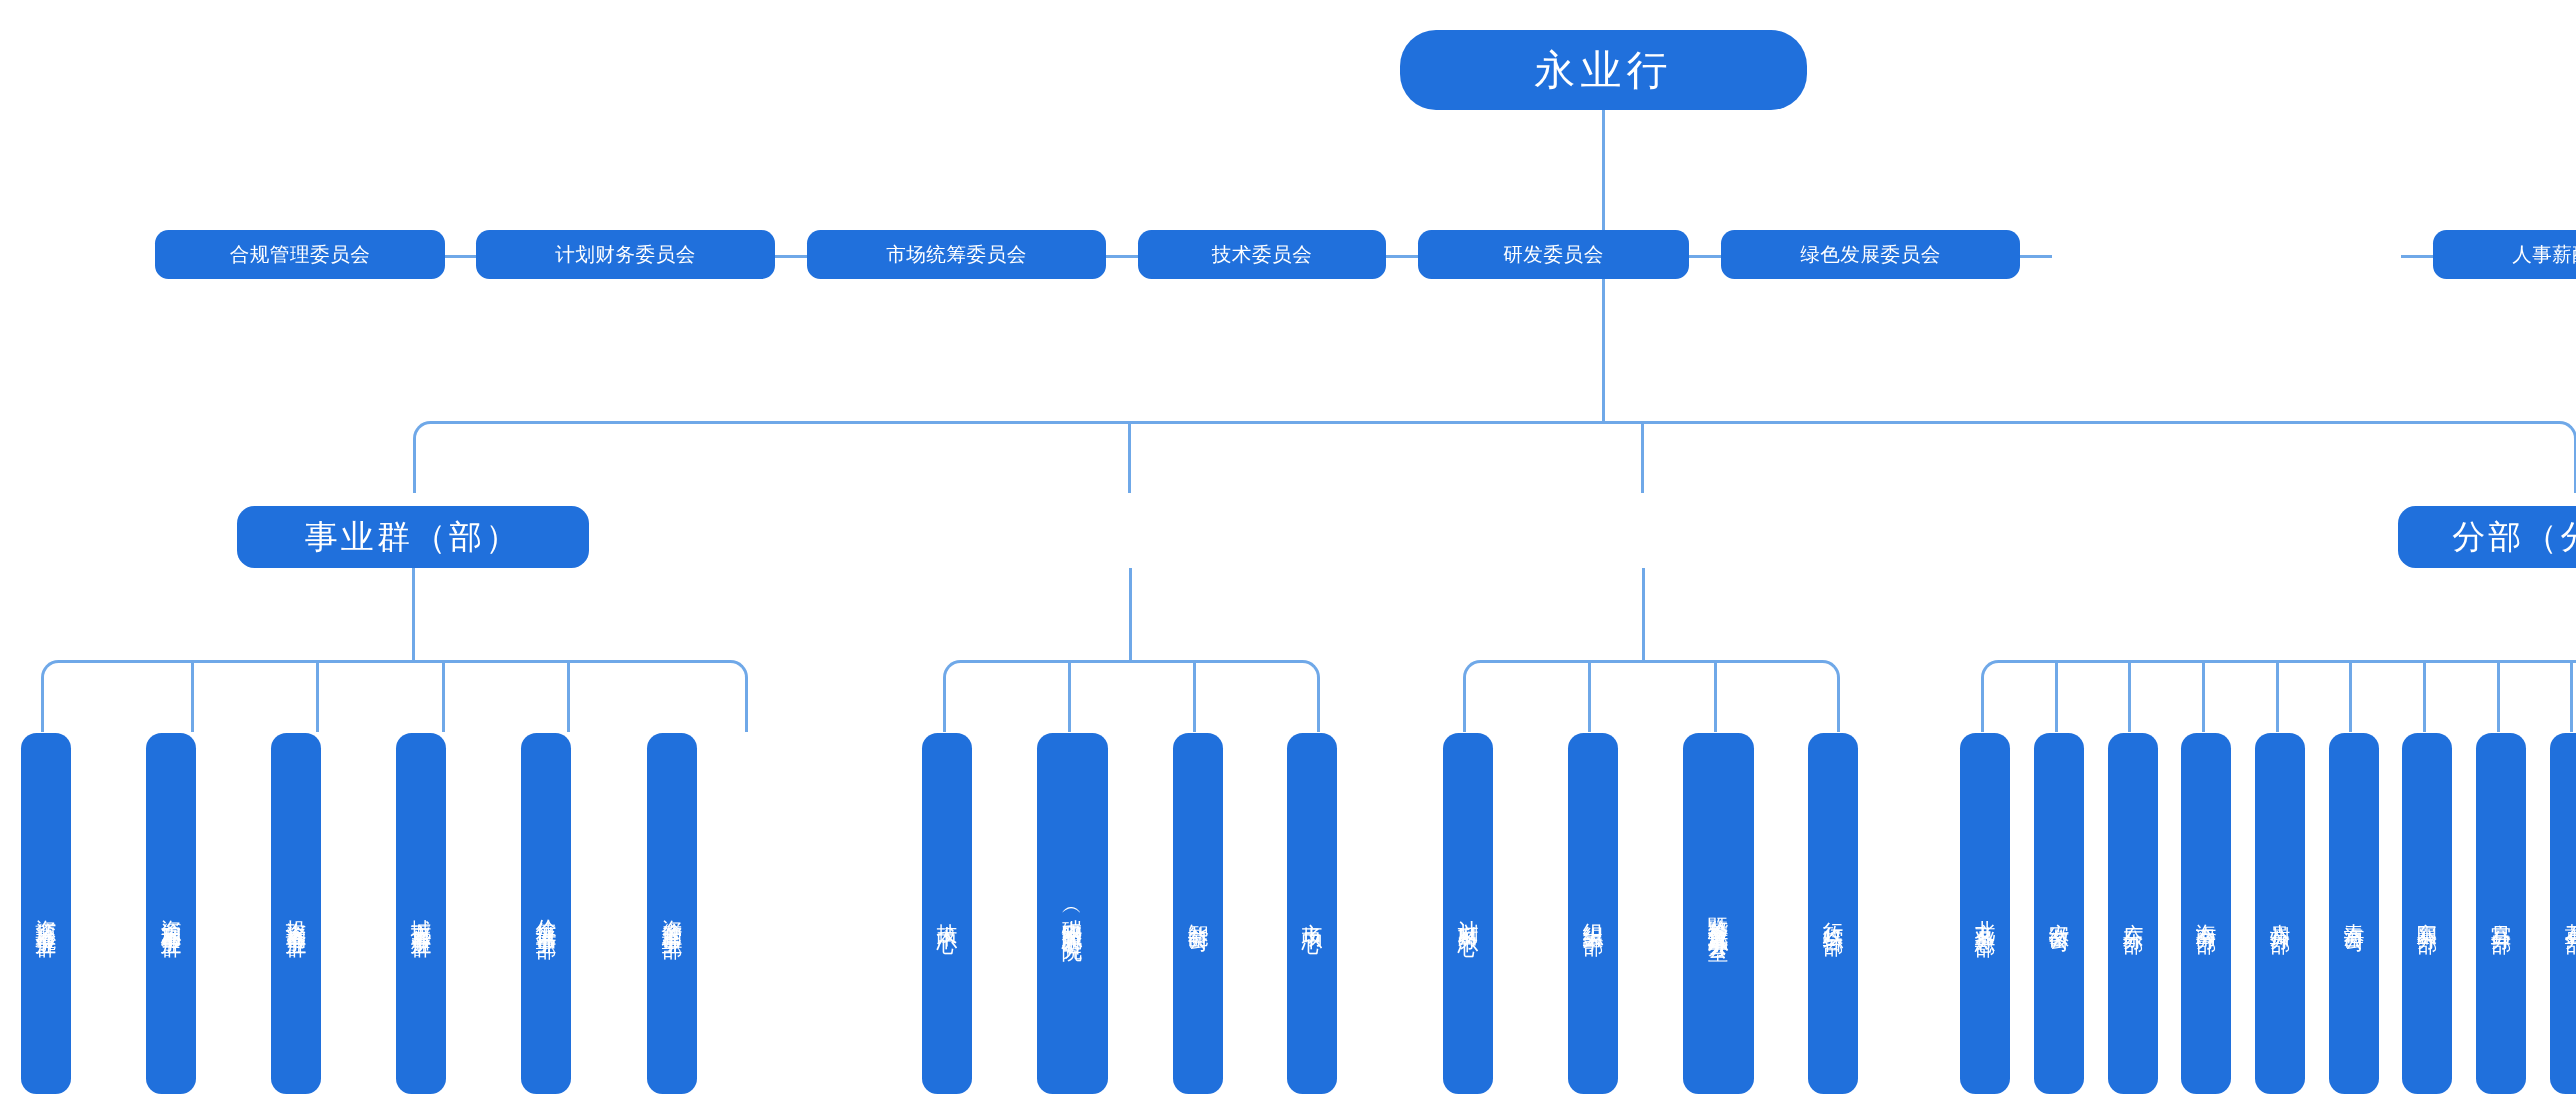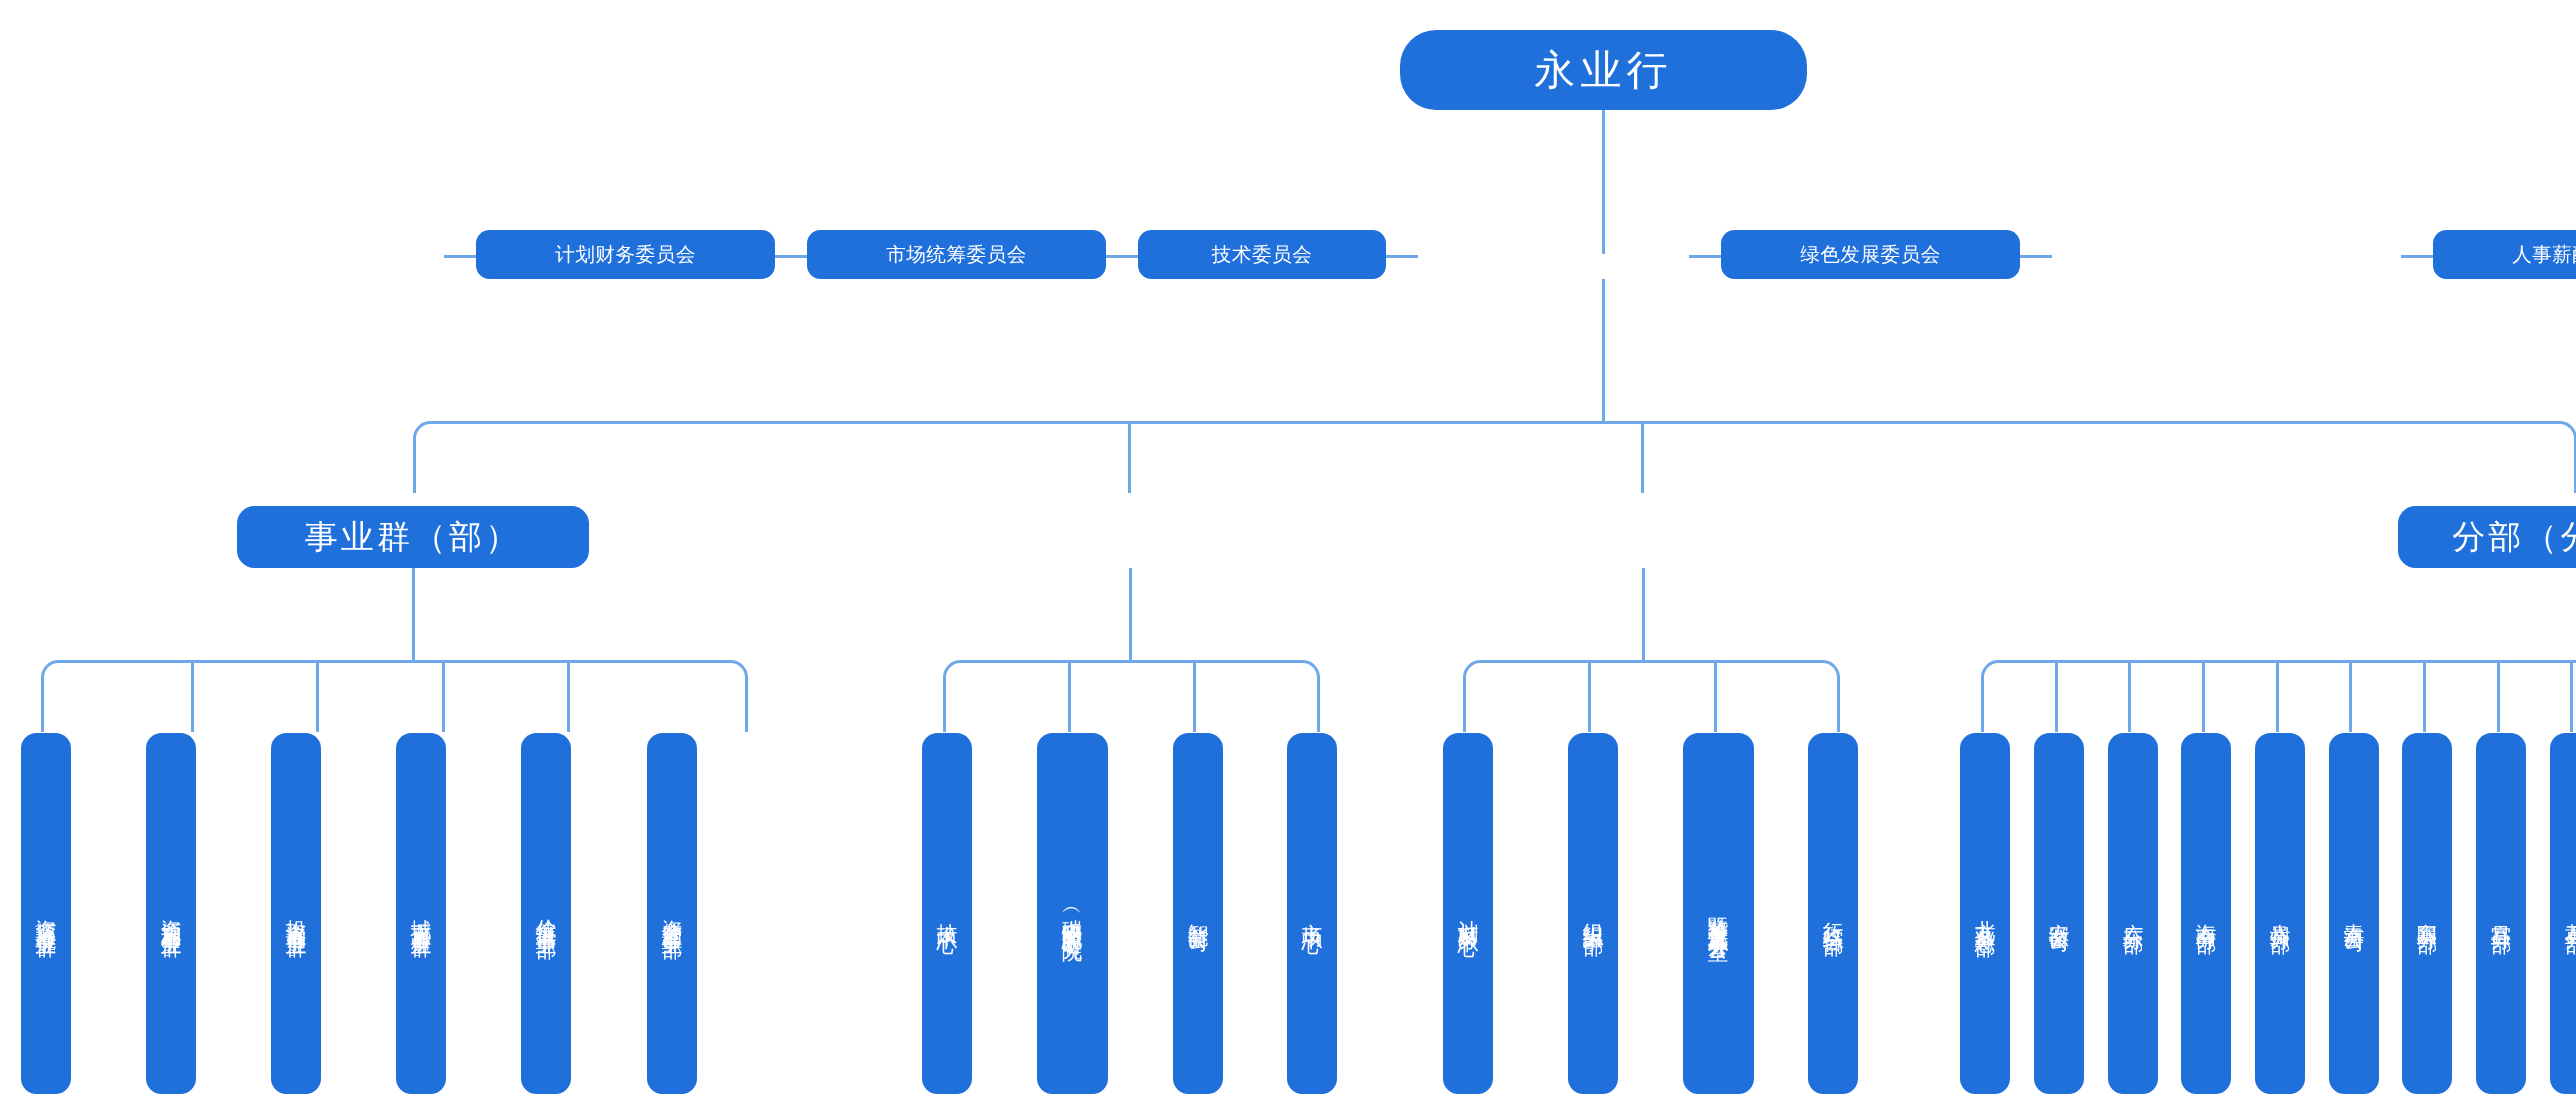--- a/index.html
+++ b/index.html
@@ -107,28 +107,34 @@
   <div class="ln vline" style="left:1602px; top:110px; width:3.1px; height:144px;"></div>
 
   <div class="ln hline" style="left:444px; top:255px; width:32px;"></div>
   <div class="ln hline" style="left:775px; top:255px; width:32px;"></div>
   <div class="ln hline" style="left:1106px; top:255px; width:32px;"></div>
   <div class="ln hline" style="left:1386px; top:255px; width:32px;"></div>
   <div class="ln hline" style="left:1689px; top:255px; width:32px;"></div>
   <div class="ln hline" style="left:2020px; top:255px; width:32px;"></div>
   <div class="ln hline" style="left:2401px; top:255px; width:32px;"></div>
 
+  <div class="node committee" style="left:155px; top:230px; width:290px; height:49px;">
+    <span>合规管理委员会</span>
+  </div>
   <div class="node committee" style="left:476px; top:230px; width:299px; height:49px;">
     <span>计划财务委员会</span>
   </div>
   <div class="node committee" style="left:807px; top:230px; width:299px; height:49px;">
     <span>市场统筹委员会</span>
   </div>
   <div class="node committee" style="left:1138px; top:230px; width:248px; height:49px;">
     <span>技术委员会</span>
+  </div>
+  <div class="node committee" style="left:1418px; top:230px; width:271px; height:49px;">
+    <span>研发委员会</span>
   </div>
   <div class="node committee" style="left:1721px; top:230px; width:299px; height:49px;">
     <span>绿色发展委员会</span>
   </div>
   <div class="node committee" style="left:2433px; top:230px; width:299px; height:49px;">
     <span>人事薪酬委员会</span>
   </div>
 
   <div class="ln vline" style="left:1602px; top:279px; width:3.1px; height:142px;"></div>
 

